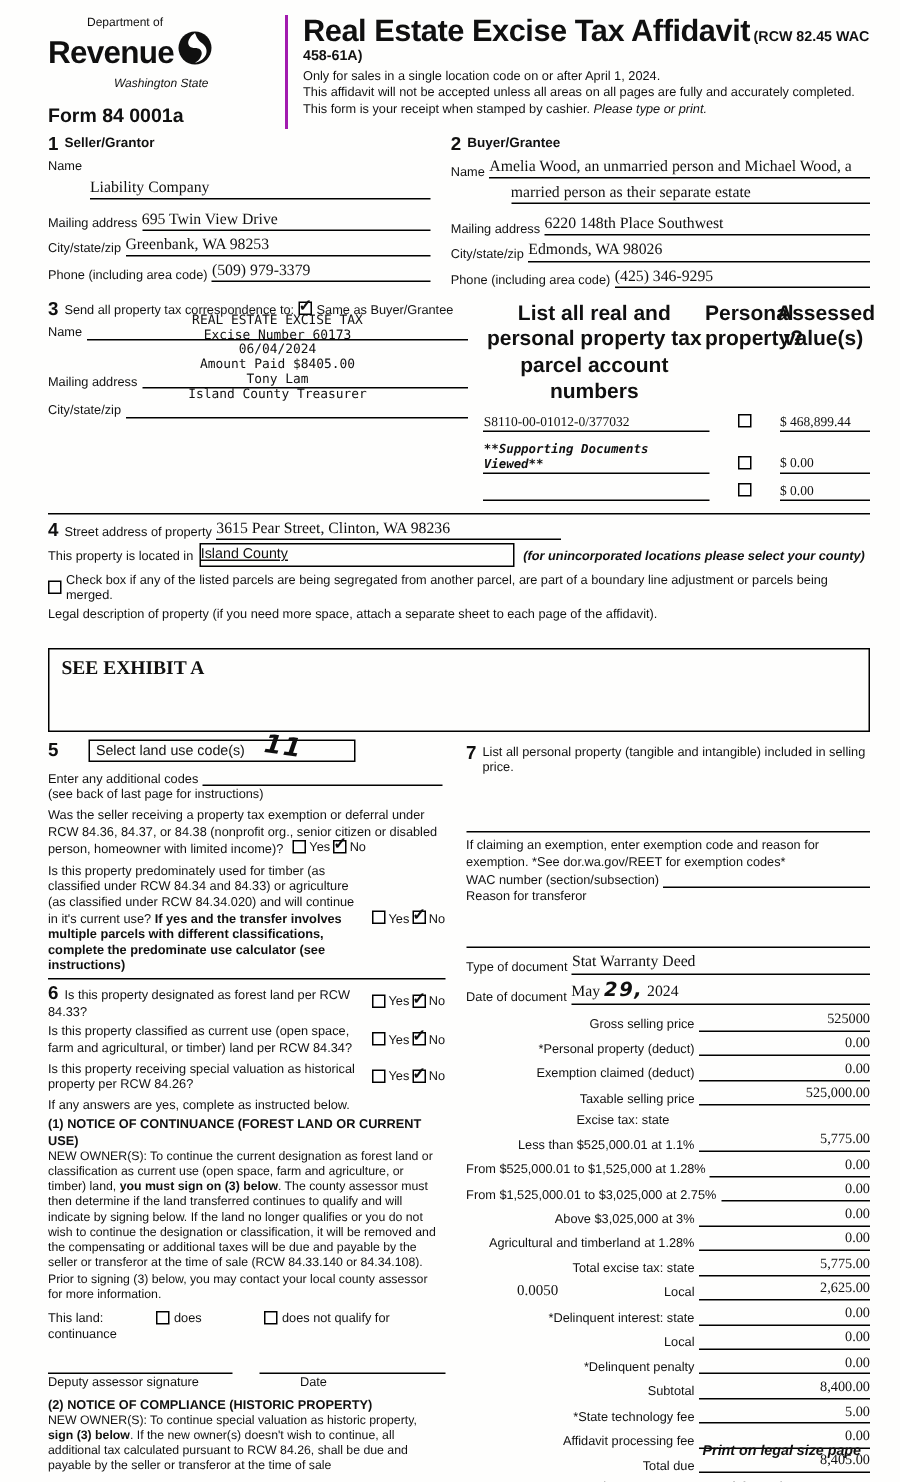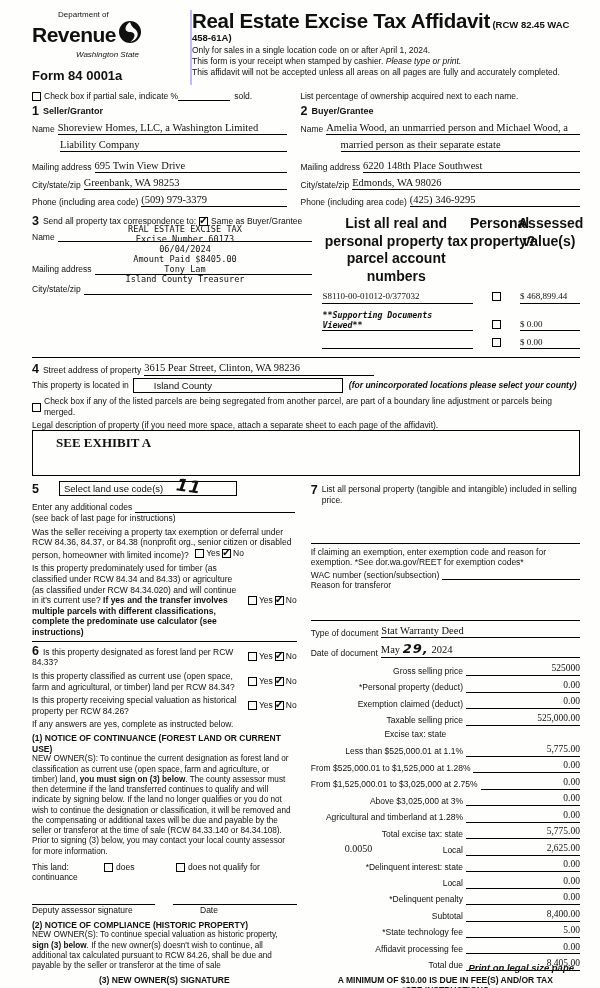--- a/index.html
+++ b/index.html
@@ -23,21 +23,21 @@
   .yesno { white-space:nowrap; display:flex; align-items:center; gap:2px; margin-left:4px; }
   .hr { border-top:1px solid #000; margin:3px 0; }
 
   
   .hdr { display:flex; }
   .logo { width:158px; padding-right:8px; }
   .logo .dep { font-size:8px; margin-left:26px; }
   .logo .rev { font-size:21px; font-weight:bold; letter-spacing:-0.5px; display:flex; align-items:center; gap:2px; }
   .logo .ws { font-size:8px; font-style:italic; margin-left:44px; }
   .logo .formno { font-size:13px; font-weight:bold; margin-top:8px; }
-  .hdr-right { flex:1; border-left:2px solid #c4b5fd; }
+  .hdr-right { flex:1; border-left:2px solid #a21caf; padding-left:10px; }
   .title { font-size:20.5px; font-weight:bold; letter-spacing:-0.3px; line-height:1.05; }
   .titleref { font-size:9.5px; font-weight:bold; }
   .hnotes { margin-top:2px; }
 
   
   .grid12 { display:flex; margin-top:4px; }
   .col-l { width:49%; padding-right:14px; }
   .col-r { width:51%; }
   .fieldrow { display:flex; align-items:flex-end; margin-top:3px; }
   .fieldrow .lab { margin-right:3px; white-space:nowrap; }
@@ -47,21 +47,21 @@
   .sec3wrap { display:flex; margin-top:8px; }
   .sec3 { width:53%; position:relative; padding-right:10px; }
   .stamp { position:absolute; left:58px; top:10px; width:190px; text-align:center;
            font-family:"DejaVu Sans Mono",monospace; font-size:8.6px; line-height:1.15; }
   .parcels { width:47%; }
   .ptable { display:flex; font-size:14px; }
   .pc1 { width:156px; } .pc2 { width:48px; text-align:center; } .pc3 { width:62px; text-align:center; }
   .prow { display:flex; align-items:flex-end; margin-top:6px; }
 
   
-  .legalbox { border:1.6px solid #000; height:46px; padding:4px 23px; margin-top:0; }
+  .legalbox { border:1.6px solid #000; height:56px; padding:4px 8px; margin-top:17px; }
   .legalbox .txt { font-family:"Liberation Serif",serif; font-size:13px; font-weight:bold; }
 
   
   .main { display:flex; margin-top:5px; }
   .mleft { width:50.5%; padding-right:12px; }
   .mright { width:49.5%; padding-left:2px; }
 
   .lubox { border:1.2px solid #000; width:178px; padding:1px 4px 0 4px; font-size:9.5px; position:relative; height:15px; }
   .lubox .hwcode { position:absolute; right:34px; top:-6px; font-size:17px; transform:rotate(8deg); }
 
@@ -97,46 +97,38 @@
       <div class="ws">Washington State</div>
       <div class="formno">Form 84 0001a</div>
     </div>
     <div class="hdr-right">
       <div>
         <span class="title">Real Estate Excise Tax Affidavit</span>
         <span class="titleref">(RCW 82.45 WAC 458-61A)</span>
       </div>
       <div class="hnotes">
         <div>Only for sales in a single location code on or after April 1, 2024.</div>
+        <div>This affidavit will not be accepted unless all areas on all pages are fully and accurately completed.</div>
         <div>
           <span>This form is your receipt when stamped by cashier.</span>
           <span class="i">Please type or print.</span>
         </div>
-        <div>This affidavit will not be accepted unless all areas on all pages are fully and accurately completed.</div>
       </div>
     </div>
   </div>
 
-  <div class="row" style="margin-top:6px;">
-    <span class="cb"></span>
-    <span style="margin-left:3px;">Check box if partial sale, indicate %</span>
-    <span class="ul" style="width:52px;"></span>
-    <span style="margin-left:4px;">sold.</span>
-    <span style="margin-left:48px;">List percentage of ownership acquired next to each name.</span>
-  </div>
 
   <div class="grid12">
     <div class="col-l">
       <div class="row" style="align-items:center;">
         <span class="secnum">1</span>
         <span class="sechead">Seller/Grantor</span>
       </div>
       <div class="fieldrow">
         <span class="lab">Name</span>
-        <span class="fill nameval">Shoreview Homes, LLC, a Washington Limited</span>
       </div>
       <div class="fieldrow" style="margin-left:28px;">
         <span class="fill nameval">Liability Company</span>
       </div>
       <div class="fieldrow" style="margin-top:7px;">
         <span class="lab">Mailing address</span>
         <span class="fill nameval">695 Twin View Drive</span>
       </div>
       <div class="fieldrow">
         <span class="lab">City/state/zip</span>
@@ -238,21 +230,21 @@
 
   <div style="margin-top:8px; border-top:1px solid #000; padding-top:3px;">
     <div class="fieldrow" style="margin-top:0;">
       <span class="secnum">4</span>
       <span class="lab">Street address of property</span>
       <span class="ul nameval" style="width:230px;">3615 Pear Street, Clinton, WA 98236</span>
       <span class="fill" style="border-bottom:none;"></span>
     </div>
     <div class="row" style="margin-top:2px; align-items:center;">
       <span>This property is located in</span>
-      <span style="border:1.2px solid #000; width:210px; padding:1px 20px; margin-left:4px; font-size:9.5px;">Island County</span>
+      <span style="border:1.2px solid #000; width:210px; padding:1px 0; margin-left:4px; font-size:9.5px;text-decoration:underline;">Island County</span>
       <span class="b i" style="margin-left:6px;">(for unincorporated locations please select your county)</span>
     </div>
     <div class="row" style="margin-top:3px; align-items:center;">
       <span class="cb"></span>
       <span style="margin-left:3px;">Check box if any of the listed parcels are being segregated from another parcel, are part of a boundary line adjustment or parcels being merged.</span>
     </div>
     <div style="margin-top:2px;">Legal description of property (if you need more space, attach a separate sheet to each page of the affidavit).</div>
     <div class="legalbox">
       <span class="txt">SEE EXHIBIT A</span>
     </div>

